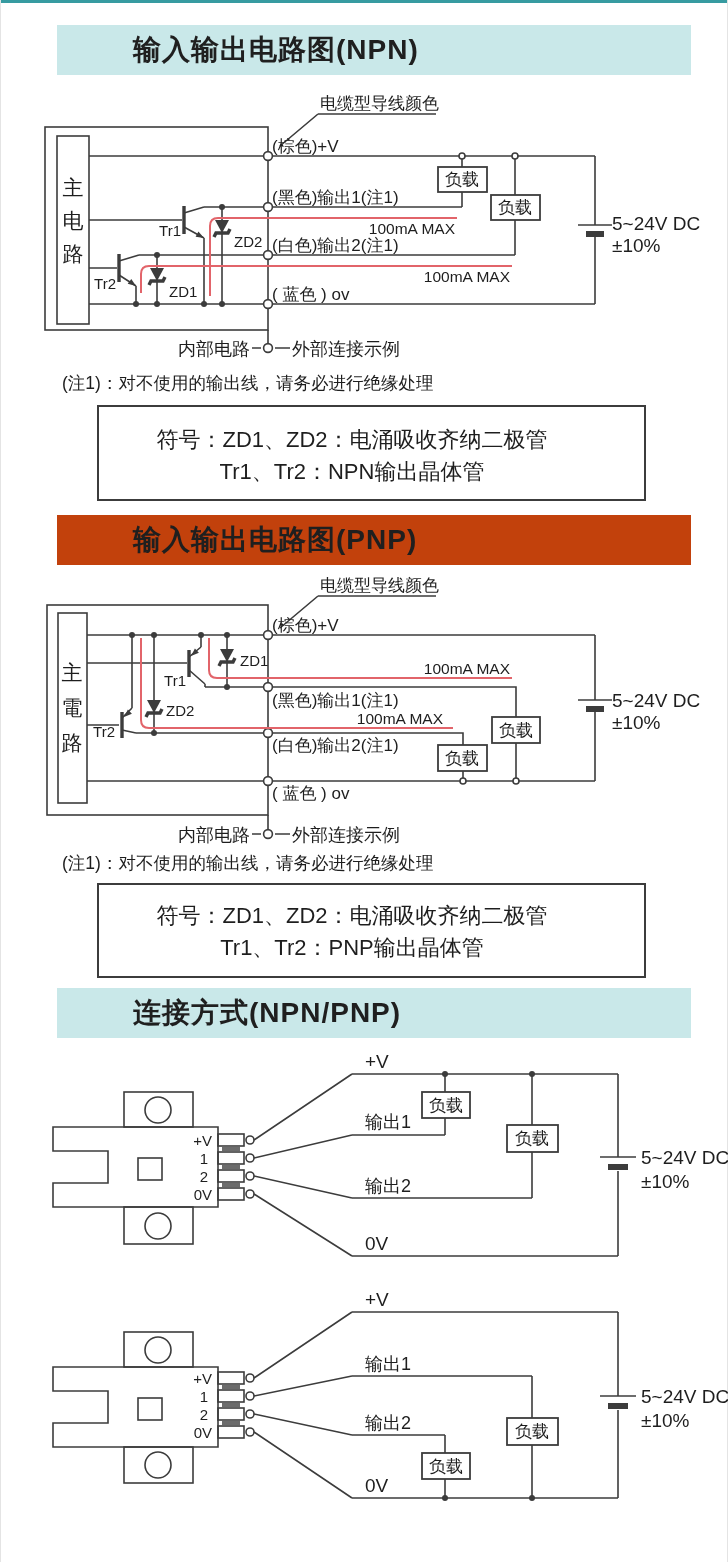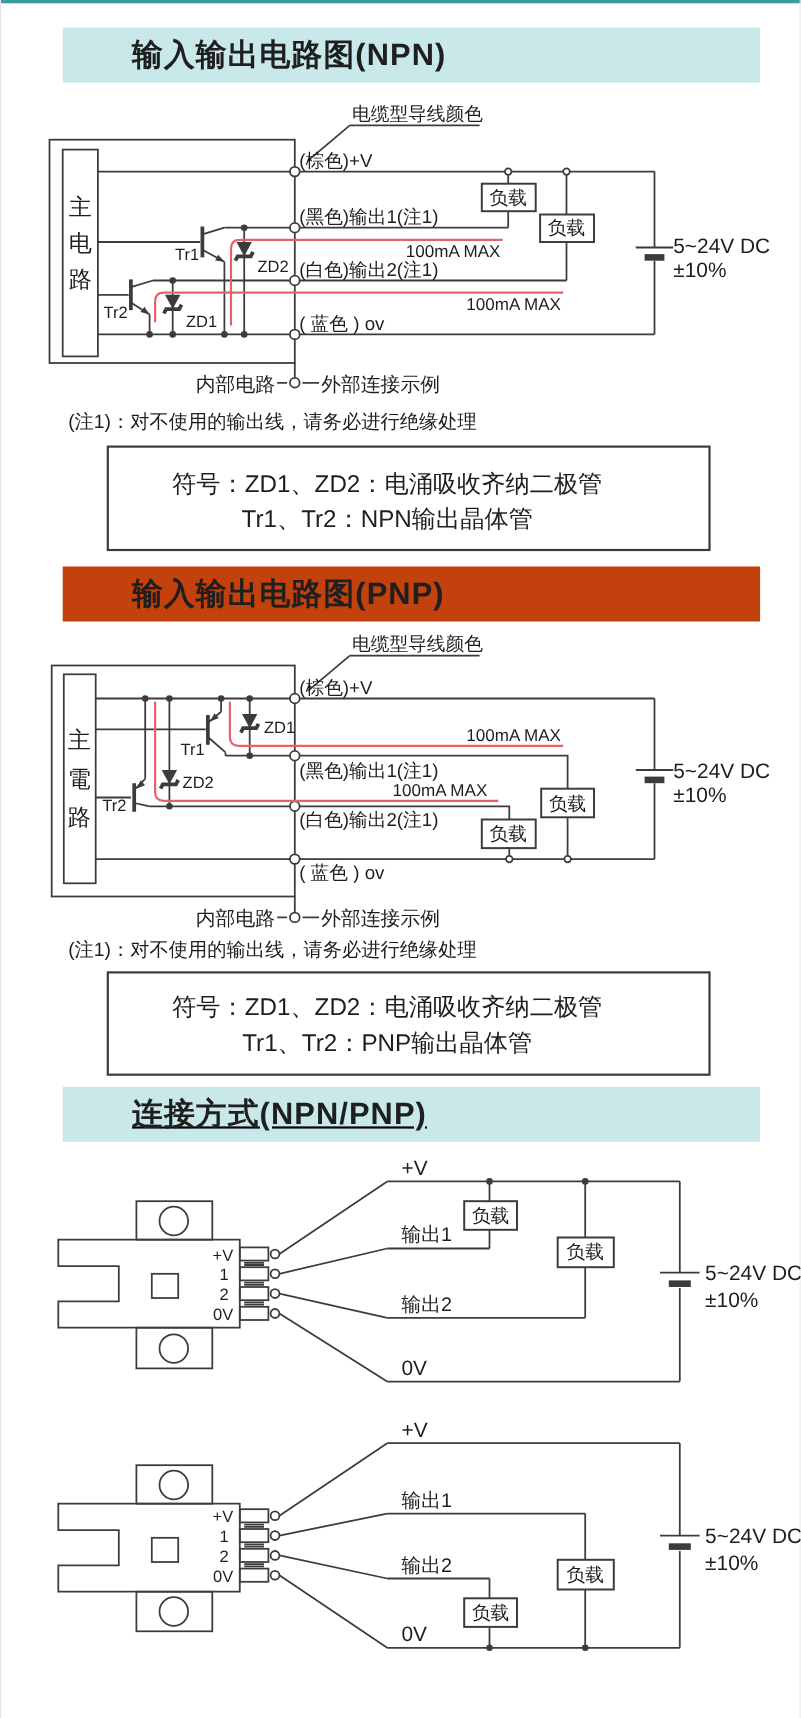--- a/index.html
+++ b/index.html
@@ -2,21 +2,21 @@
 <html><head>
 <meta charset="utf-8">
 <style>
   html,body{margin:0;padding:0;background:#ffffff;}
   #page{position:relative;width:728px;height:1562px;background:#ffffff;overflow:hidden;
         font-family:"Liberation Sans",sans-serif;}
   #top-strip{position:absolute;left:0;top:0;width:728px;height:3px;}
   .edge{position:absolute;top:0;width:1px;height:1562px;background:#e4e4e4;}
   .hdr{position:absolute;left:57px;width:634px;height:50px;background:#c9e8e9;}
   .hdr span{display:block;padding-left:63px;line-height:50px;font-size:28px;
-            font-weight:600;color:#1f1f1f;letter-spacing:1px;}
+            font-weight:600;color:#1f1f1f;letter-spacing:1px;margin-left:13px;}
   svg{position:absolute;left:0;}
   .ln{stroke:#3c3c3c;stroke-width:1.6;fill:none;}
   .lnb{stroke:#3c3c3c;stroke-width:3.4;fill:none;}
   .bx{stroke:#3c3c3c;stroke-width:1.8;fill:#ffffff;}
   .red{stroke:#e2646a;stroke-width:2;fill:none;}
   .dot{fill:#3c3c3c;}
   .oc{fill:#ffffff;stroke:#3c3c3c;stroke-width:1.6;}
   .blk{fill:#3c3c3c;}
   text{fill:#1e1e1e;font-family:"Liberation Sans",sans-serif;}
 </style>
@@ -27,21 +27,21 @@
   <div id="top-strip" style="background: rgb(55, 155, 161);"></div>
   <div class="edge" style="left:0"></div>
   <div class="edge" style="left:727px"></div>
 
   <div class="hdr" style="top: 25px; background: rgb(201, 232, 233);">
     <span>输入输出电路图(NPN)</span>
   </div>
   <div class="hdr" style="top: 515px; background: #c2410c;">
     <span>输入输出电路图(PNP)</span>
   </div>
-  <div class="hdr" style="top: 988px; background: rgb(201, 232, 233); text-decoration: underline;">
+  <div class="hdr" style="top: 988px; background: rgb(201, 232, 233);">
     <span>连接方式(NPN/PNP)</span>
   </div>
 
   <svg style="top:80px" width="728" height="432" viewBox="0 80 728 432">
     <text x="320" y="109" font-size="17">电缆型导线颜色</text>
     <path class="ln" d="M318,114 H436 M318,114 L280,146"></path>
 
     <g>
       <rect class="ln" x="45" y="127" width="223" height="203"></rect>
       <rect class="ln" x="57" y="136" width="32" height="188"></rect>

